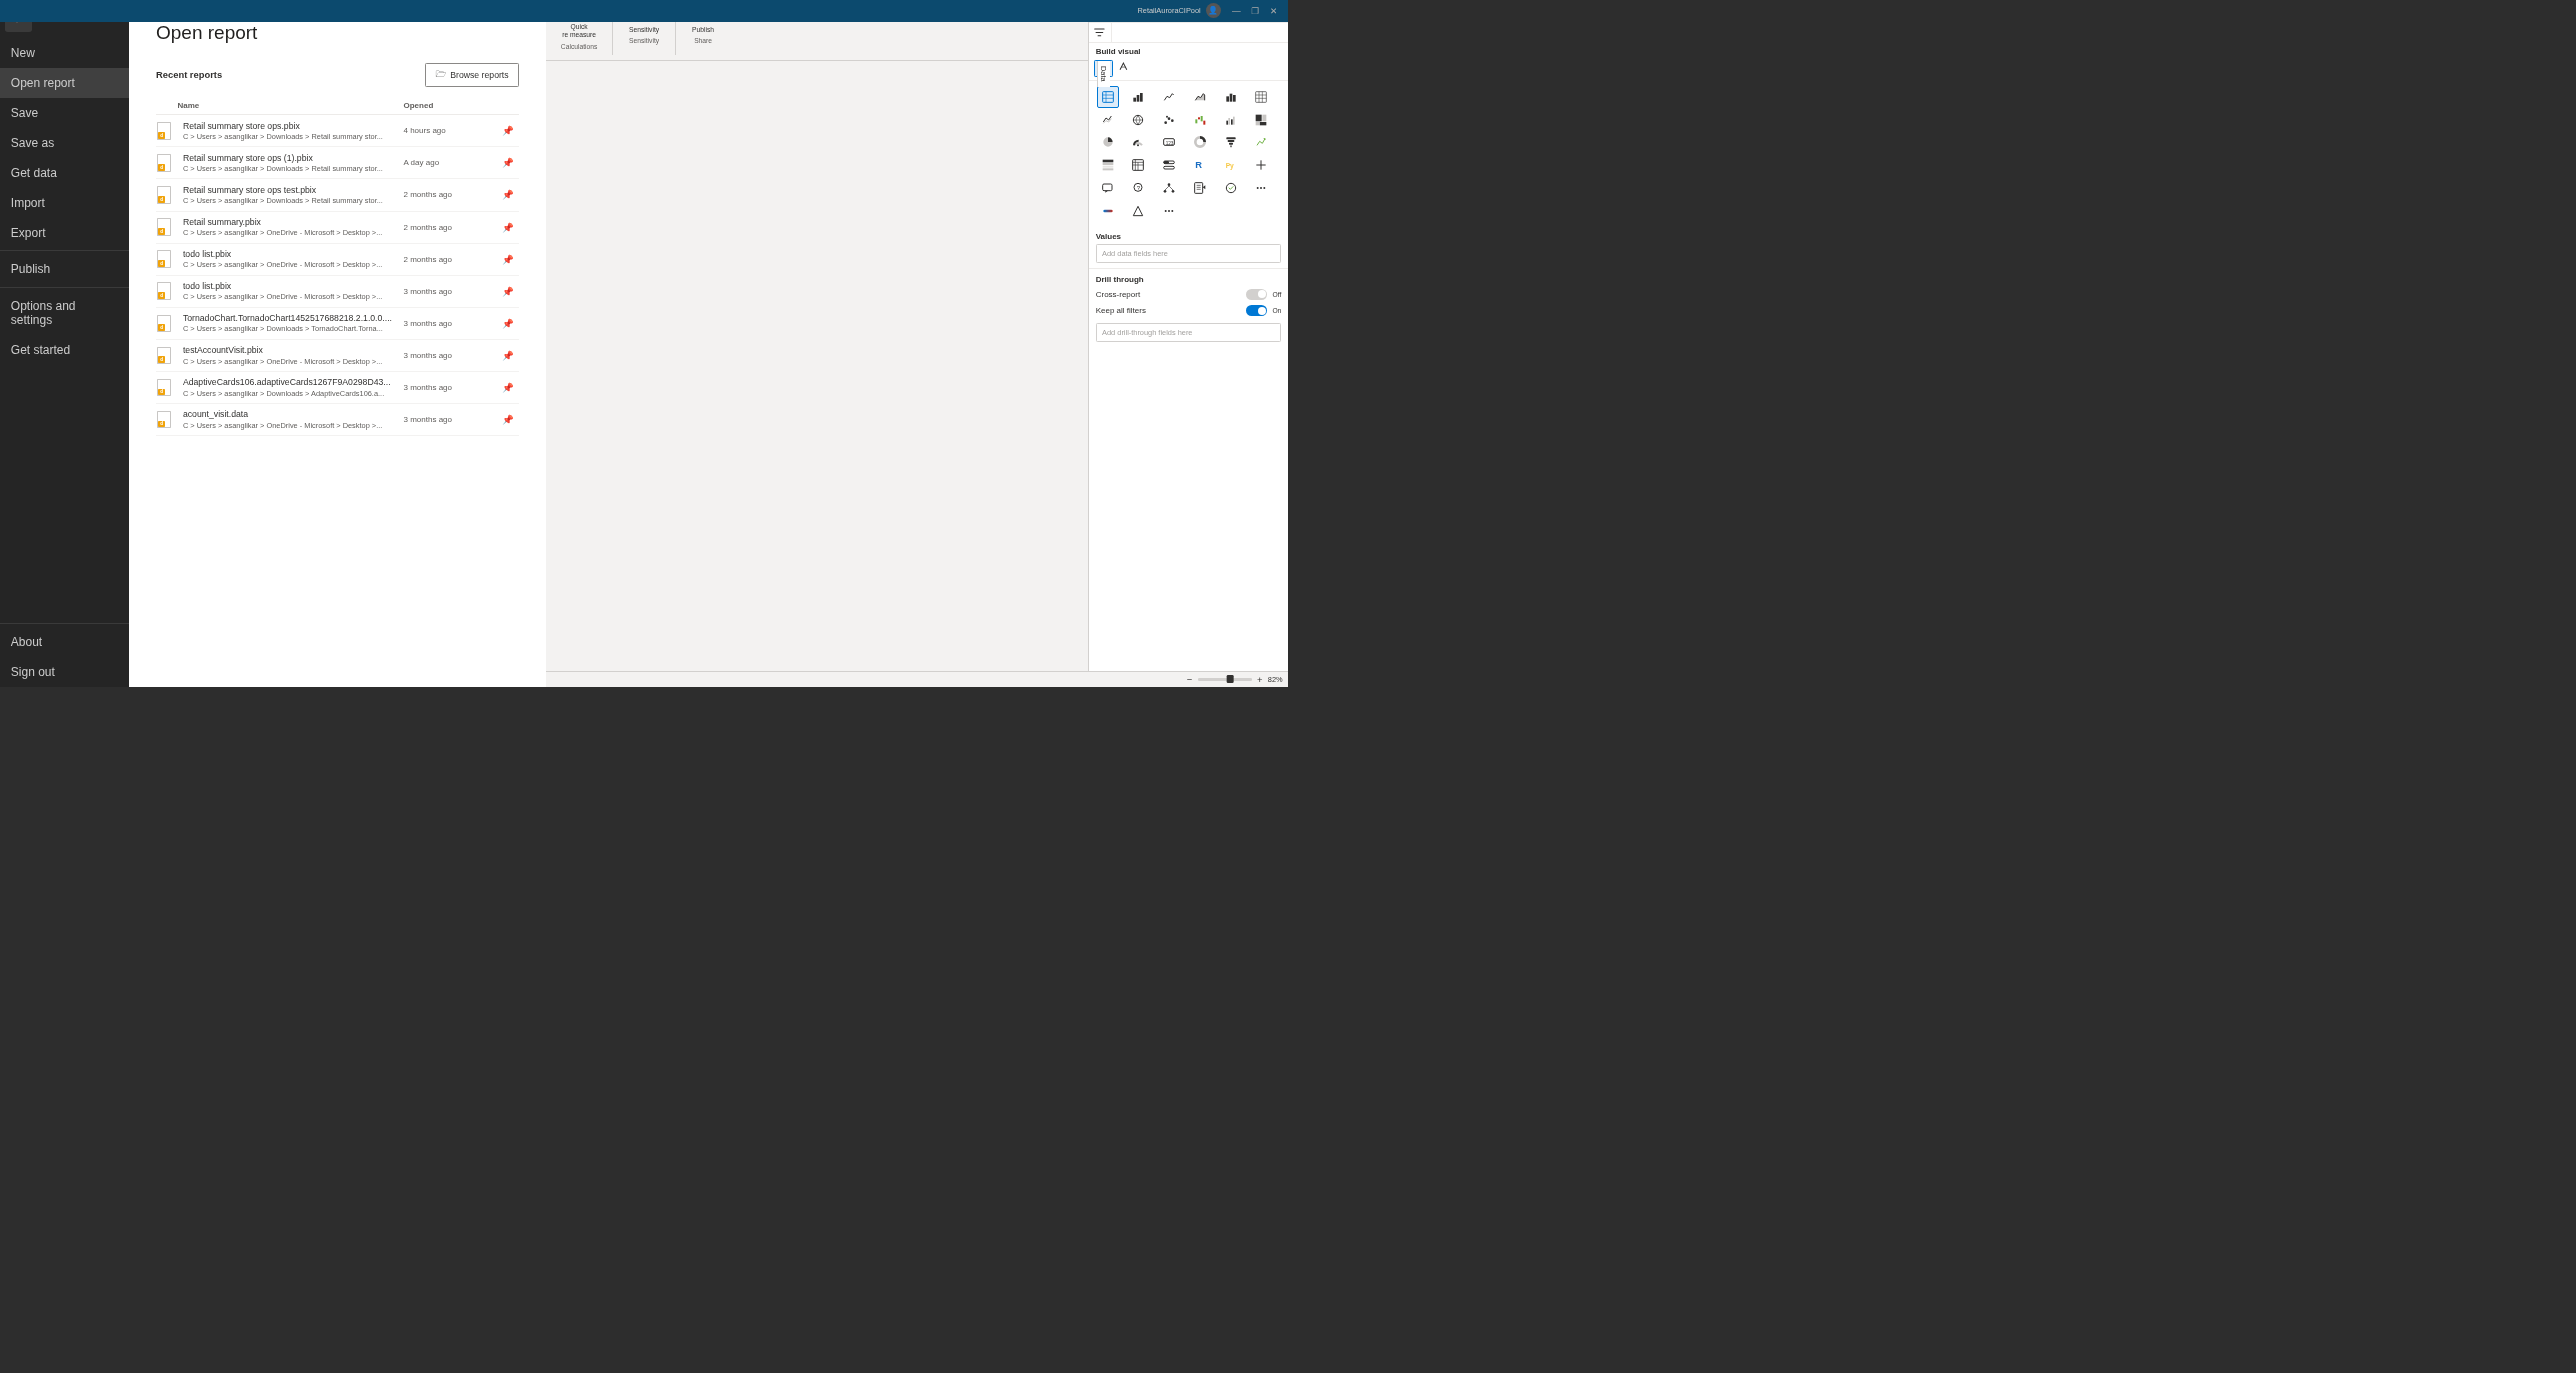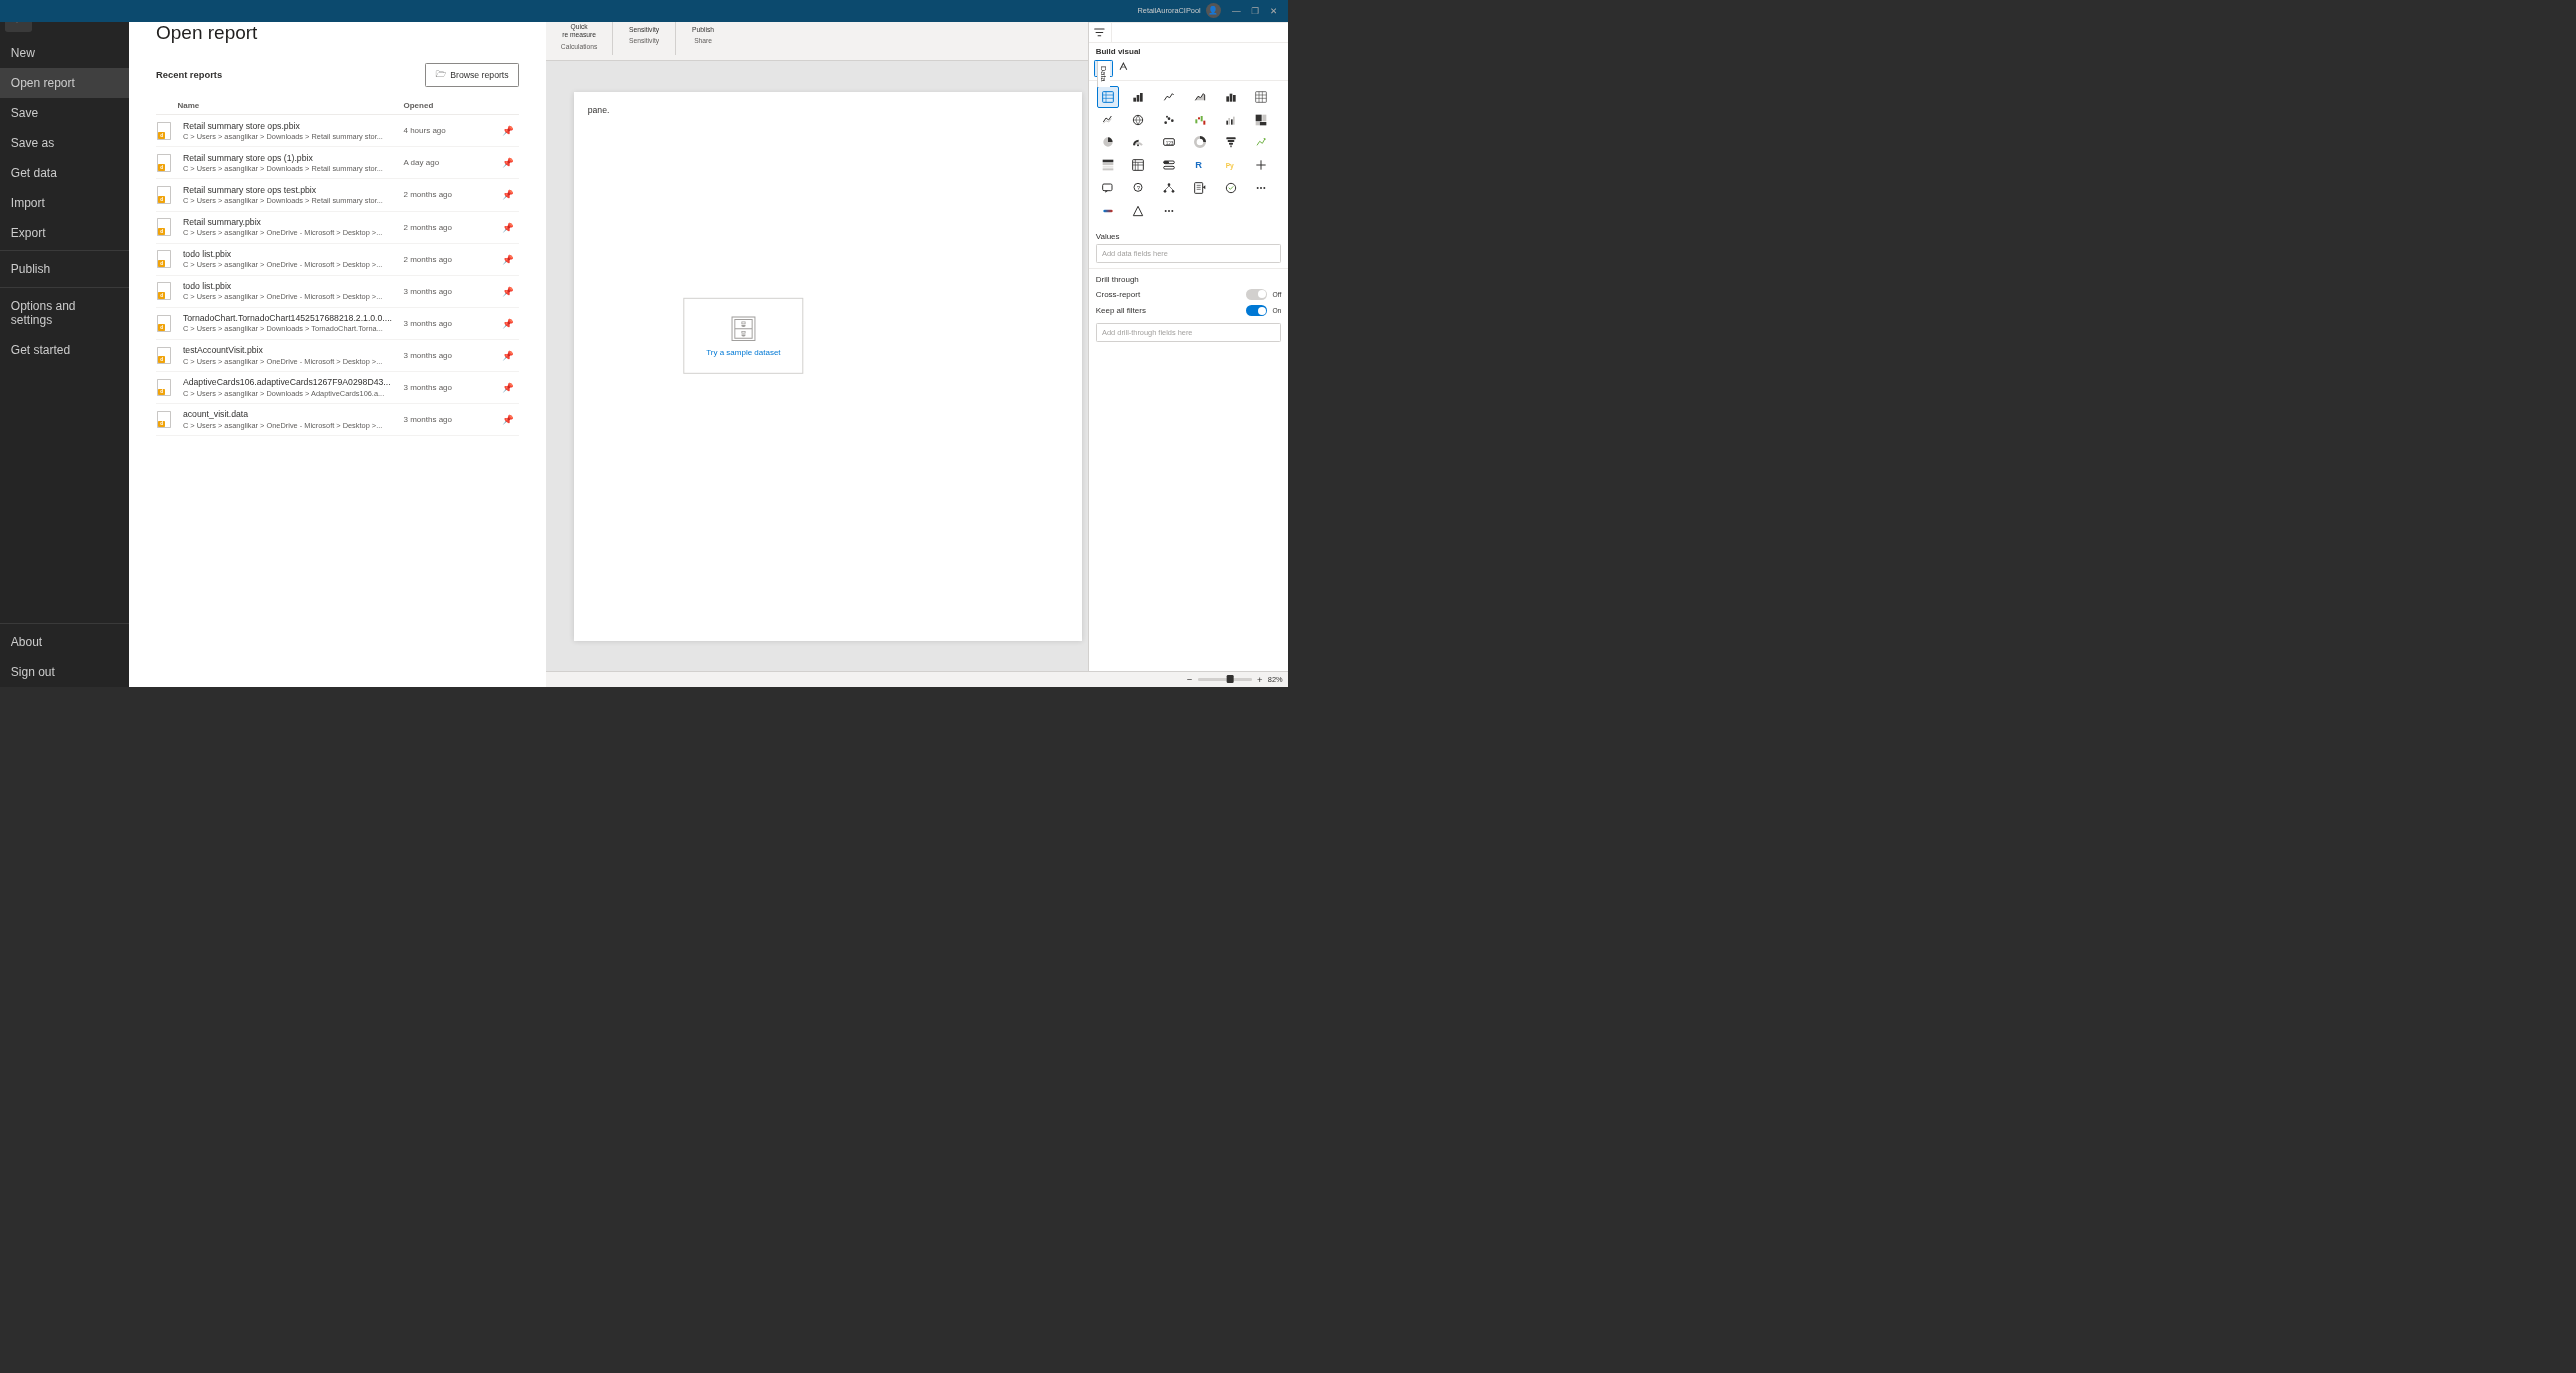--- a/index.html
+++ b/index.html
@@ -135,21 +135,21 @@
       padding: 2.7px 4px; gap: 1.3px;
     }
     .viz-icon-btn {
       width: 21.5px; height: 21.5px; display: flex; align-items: center; justify-content: center;
       cursor: pointer; border-radius: 2px; border: 0.7px solid transparent;
       font-size: 9.4px; color: #323130;
     }
     .viz-icon-btn.selected { background: #deecf9; border-color: #0078d4; }
 
     .viz-values-section { padding: 5.4px 6.7px; }
-    .viz-field-label { font-size: 8px; color: #323130; font-weight: 400; margin-bottom: 2.7px; }
+    .viz-field-label { font-size: 8px; color: #323130; font-weight: 700; margin-bottom: 2.7px; }
     .viz-field-drop {
       border: 0.7px solid #d2d0ce; padding: 4px 5.4px; font-size: 7.4px;
       color: #a19f9d; border-radius: 1.3px; min-height: 19px;
     }
     .drill-through-section { padding: 5.4px 6.7px; border-top: 0.7px solid #edebe9; }
     .drill-row {
       display: flex; align-items: center; justify-content: space-between;
       padding: 2.7px 0; font-size: 8px; color: #323130;
     }
     .toggle-off {
@@ -435,31 +435,20 @@
         <div style="font-size:6.7px; color:#323130; text-align:center;">Publish</div>
       </div>
       <div style="font-size:6.7px; color:#605e5c; margin-top:1.3px;">Share</div>
     </div>
 
     <div style="position:absolute; right:0; top:2.7px;">
       <span style="font-size:8px; color:#323130; padding:2.7px;">∧</span>
     </div>
   </div>
 
-  <div class="canvas-area">
-    <div class="canvas-page">
-
-      <div style="padding: 13.5px; font-size: 8.7px; color: #323130;">pane.</div>
-
-      <div style="position:absolute; top:45%; left:35%; transform:translate(-50%,-50%); display:flex; flex-direction:column; align-items:center; gap:5.4px; border:0.7px solid #d2d0ce; padding:16px 21.5px; background:white;">
-        <div style="font-size:24px; color:#a19f9d;">🗄</div>
-        <div style="font-size:8px; color:#0078d4; cursor:pointer;">Try a sample dataset</div>
-      </div>
-    </div>
-  </div>
 
   <div class="viz-panel">
     <div class="viz-panel-header">
       <div class="viz-panel-arrows">
         <span class="viz-arrow">«</span>
       </div>
       <span class="viz-panel-title">Visualizations</span>
       <div style="display:flex; gap:2.7px;">
         <span class="viz-arrow">»</span>
         <span class="viz-arrow">✕</span>

